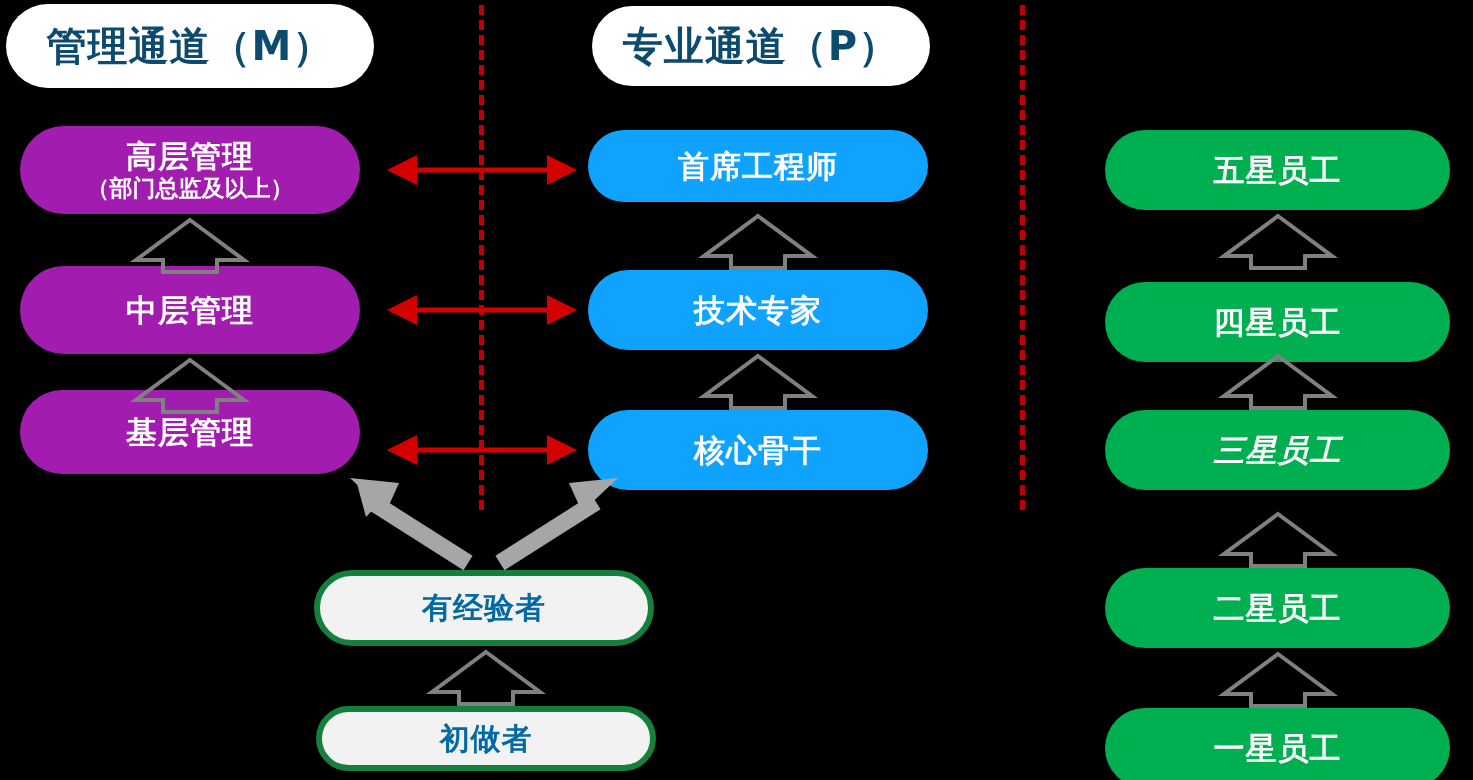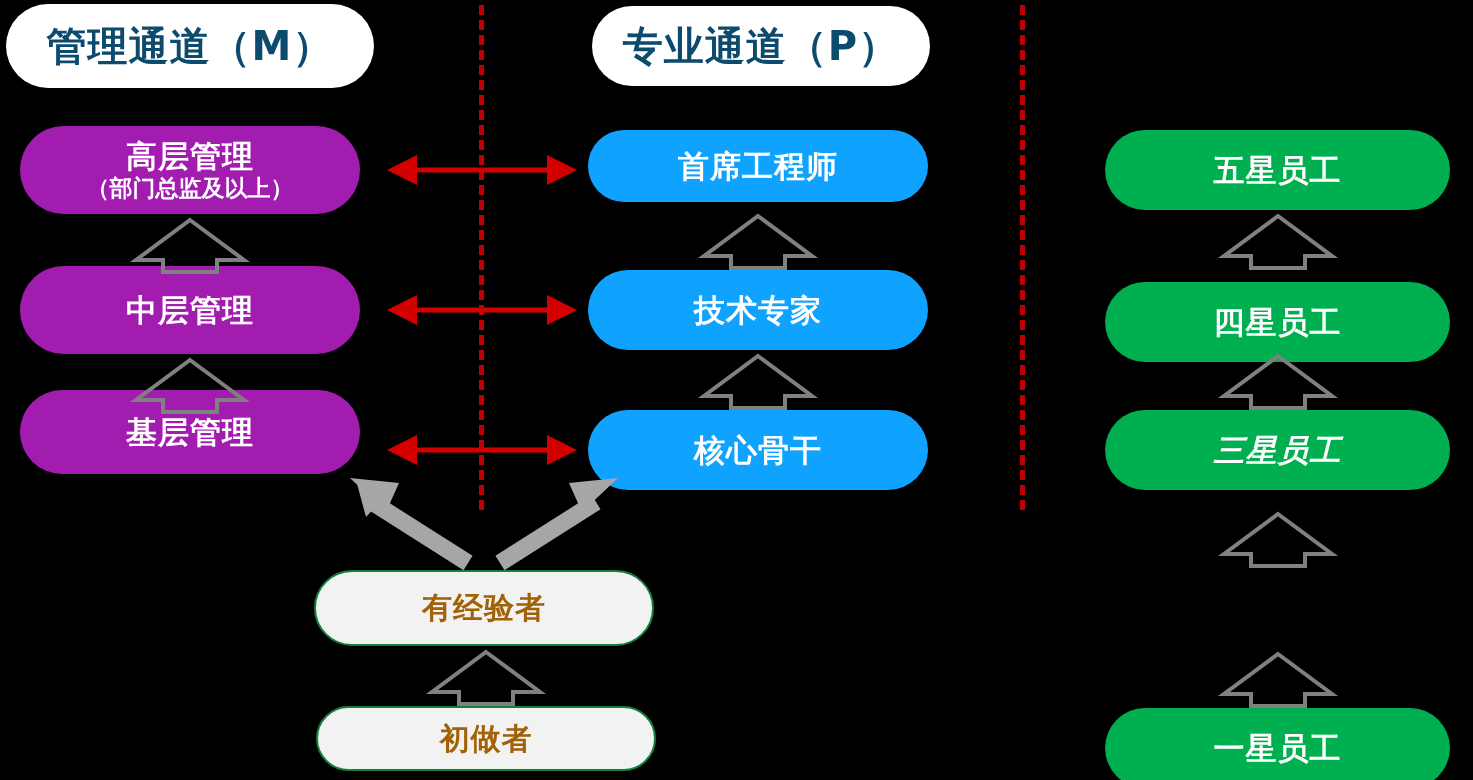--- a/index.html
+++ b/index.html
@@ -62,22 +62,22 @@
     letter-spacing: 0px;
     display: block;
     margin-top: 3px;
   }
   .track-box.mgmt  { background: #a21caf; }
   .track-box.prof  { background: #10A2FF; }
   .track-box.skill { background: #00B050; }
 
   .entry-box {
     background: #F2F2F2;
-    color: #a16207;
-    border: 2px solid #15803d;
+    color: #0369a1;
+    border: 6px solid #15803d;
   }
   .entry-box .main-label {
     font-size: 30px;
     font-weight: bold;
     letter-spacing: 1px;
   }
 
   
   .divider {
     position: absolute;
@@ -141,20 +141,23 @@
   </div>
 
   <div class="pill track-box skill" style="left:1105px; top:282px; width:345px; height:80px;">
     <span class="main-label">四星员工</span>
   </div>
 
   <div class="pill track-box skill" style="left:1105px; top:410px; width:345px; height:80px;font-style:italic;">
     <span class="main-label">三星员工</span>
   </div>
 
+  <div class="pill track-box skill" style="left:1105px; top:568px; width:345px; height:80px;">
+    <span class="main-label">二星员工</span>
+  </div>
 
   <div class="pill track-box skill" style="left:1105px; top:708px; width:345px; height:80px;">
     <span class="main-label">一星员工</span>
   </div>
 
   <div class="pill entry-box" style="left:314px; top:570px; width:340px; height:76px;">
     <span class="main-label">有经验者</span>
   </div>
 
   <div class="pill entry-box" style="left:316px; top:706px; width:340px; height:65px;">

